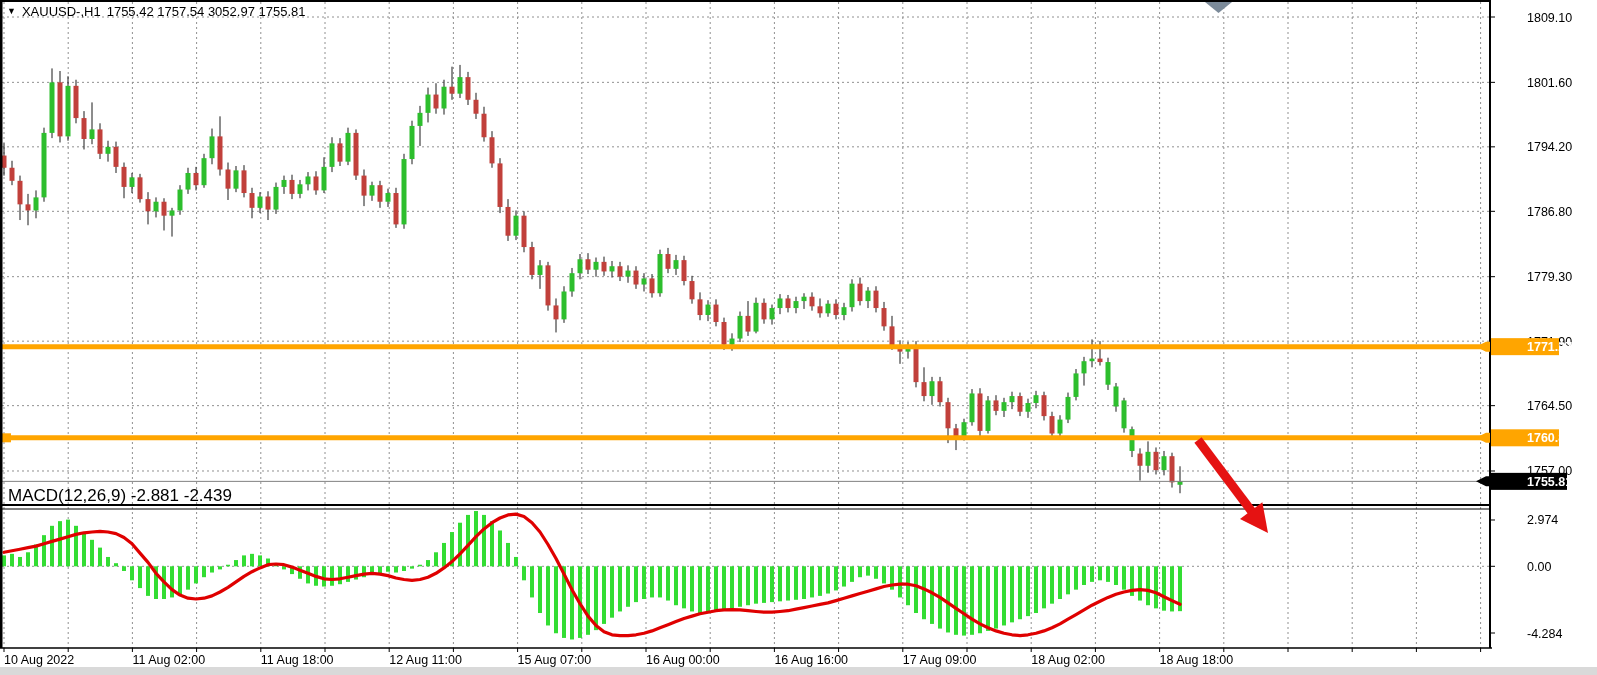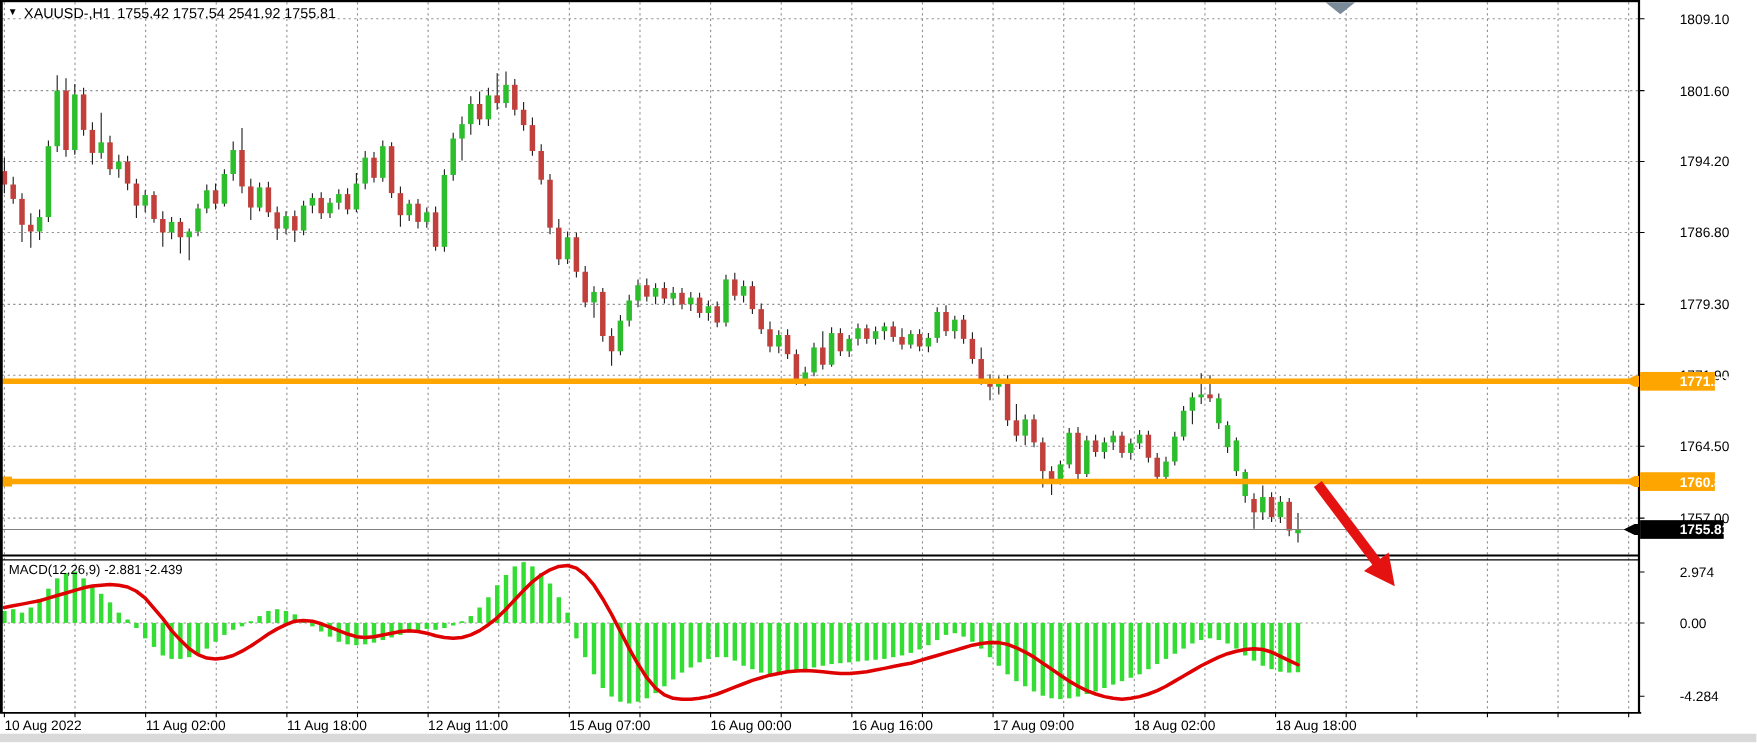--- a/index.html
+++ b/index.html
@@ -2,21 +2,21 @@
 <html><head>
 <meta charset="utf-8">
 <style>
   html,body{margin:0;padding:0;background:#ffffff;}
   #window{position:relative;width:1597px;height:675px;background:#ffffff;overflow:hidden;
           font-family:"Liberation Sans","DejaVu Sans",sans-serif;}
   #chart-svg{position:absolute;left:0;top:0;}
   .overlay{position:absolute;color:#000;}
   #title-bar{left:7px;top:4px;font-size:13px;display:flex;align-items:center;gap:6px;}
   #dd-icon{font-size:9px;line-height:9px;color:#000;}
-  #macd-label{left:8px;top:511px;font-size:12px;}
+  #macd-label{left:8px;top:486px;font-size:17px;}
   #bottom-strip{position:absolute;left:0;top:667px;width:1597px;height:8px;background:#d9d9d9;}
 </style>
 </head>
 <body>
 <div id="window">
 
   <svg id="chart-svg" width="1597" height="675">
       <rect x="0" y="0" width="1597" height="675" fill="#ffffff"></rect>
       <g stroke="#909090" stroke-width="1" stroke-dasharray="2,3">
         <line x1="4" y1="2" x2="4" y2="648" stroke="#909090"></line>
@@ -592,20 +592,20 @@
       <polygon points="1205,2 1232,2 1218.5,13" fill="#7B8A99"></polygon>
       <g>
         <line x1="1198" y1="440" x2="1254.7697789796578" y2="515.4227063586883" stroke="#E51212" stroke-width="9"></line>
         <polygon points="1268,533 1239.9759863841844,519.0481305603665 1262.3470873822173,502.2096674435674" fill="#E51212"></polygon>
       </g>
     </svg>
 
   <div id="title-bar" class="overlay">
     <span id="dd-icon">▼</span>
     <span>XAUUSD-,H1</span>
-    <span>1755.42 1757.54 2541.92 1755.81</span>
+    <span>1755.42 1757.54 3052.97 1755.81</span>
   </div>
 
   <div id="macd-label" class="overlay">MACD(12,26,9) -2.881 -2.439</div>
 
   <div id="bottom-strip"></div>
 
 </div>
 
 </body></html>

